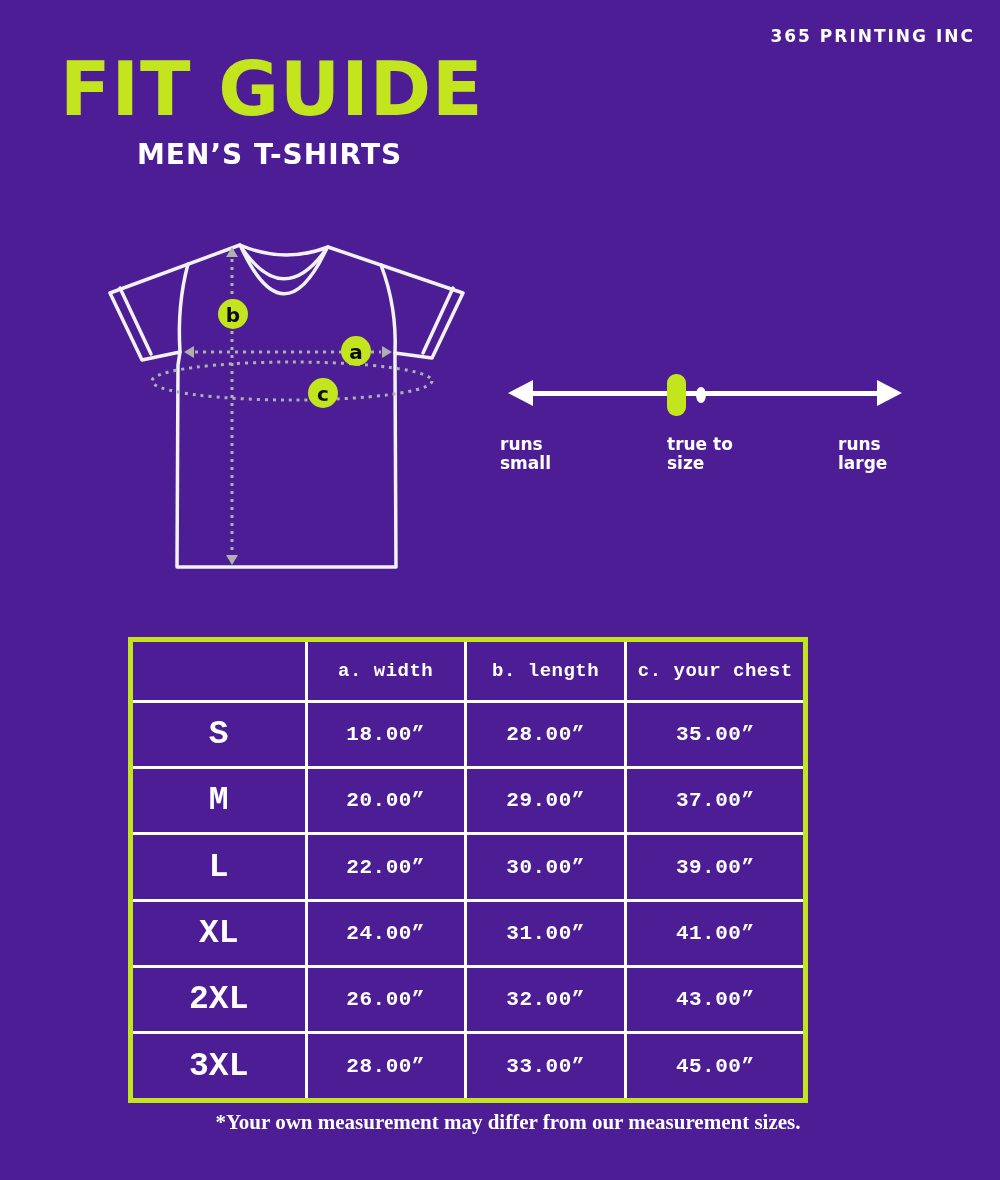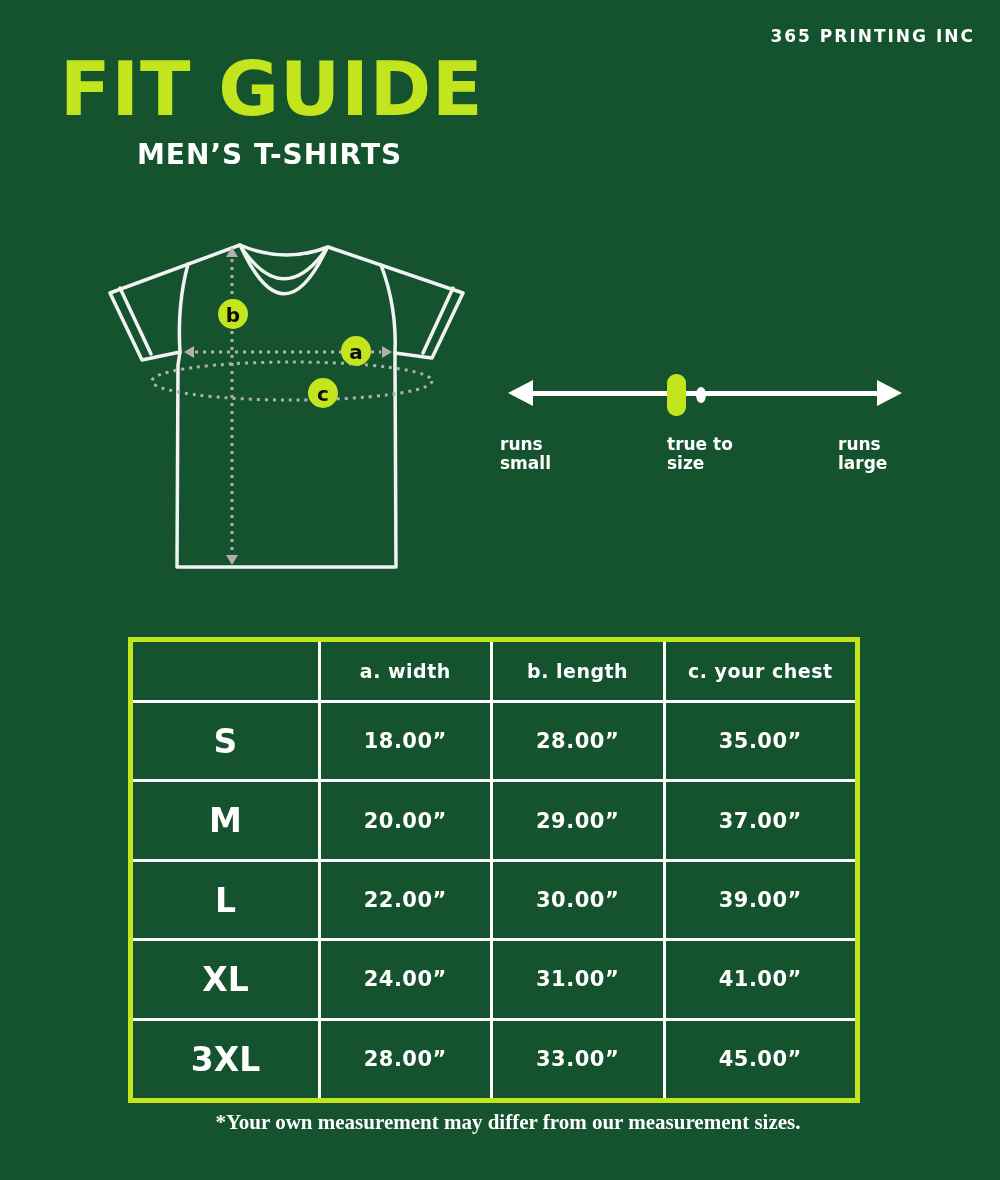--- a/index.html
+++ b/index.html
@@ -4,21 +4,21 @@
 <style>
   * { margin:0; padding:0; box-sizing:border-box; }
   body {
     background:#0c0c0a;
     font-family:"DejaVu Sans","Liberation Sans",sans-serif;
     font-weight:bold;
     color:#ffffff;
   }
   .canvas {
     position:relative; width:1000px; height:1180px;
-    background:#14532d; overflow:hidden;
+    background:#4c1d95; overflow:hidden;
   }
   .brand {
     position:absolute; top:26px; right:25px;
     font-size:17px; letter-spacing:2px; color:#ffffff;
   }
   .title {
     position:absolute; left:60px; top:52px;
     font-size:74px; line-height:1; letter-spacing:1px;
     color:#c3e51d; font-weight:bold;
   }
@@ -53,23 +53,24 @@
     position:absolute; top:70px; width:80px; 
     font-size:17px; line-height:1.12; color:#ffffff;
   }
   .scale-label span { display:block; }
   .lbl-small { left:0; }
   .lbl-true  { left:167px; }
   .lbl-large { left:338px; }
 
   
   .size-table {
-    position:absolute; left:128px; top:637px; width:732px; height:466px;
+    position:absolute; left:128px; top:637px; width:680px; height:466px;
     border-collapse:collapse; table-layout:fixed;
     border:5px solid #c3e51d;
+    font-family:Liberation Mono, monospace;
   }
   .size-table th, .size-table td {
     border:3px solid #ffffff; text-align:center; vertical-align:middle;
     color:#ffffff; font-weight:bold;
   }
   .size-table th { font-size:19px; height:62px; letter-spacing:0.5px; }
   .cell-size { font-size:33px; }
   .cell-val  { font-size:21px; letter-spacing:0.5px; }
 
   .footnote {
@@ -177,20 +178,26 @@
       <td class="cell-val">30.00”</td>
       <td class="cell-val">39.00”</td>
     </tr>
     <tr>
       <td class="cell-size">XL</td>
       <td class="cell-val">24.00”</td>
       <td class="cell-val">31.00”</td>
       <td class="cell-val">41.00”</td>
     </tr>
     <tr>
+      <td class="cell-size">2XL</td>
+      <td class="cell-val">26.00”</td>
+      <td class="cell-val">32.00”</td>
+      <td class="cell-val">43.00”</td>
+    </tr>
+    <tr>
       <td class="cell-size">3XL</td>
       <td class="cell-val">28.00”</td>
       <td class="cell-val">33.00”</td>
       <td class="cell-val">45.00”</td>
     </tr>
   </tbody>
     </table>
 
   <div class="footnote">*Your own measurement may differ from our measurement sizes.</div>
 

